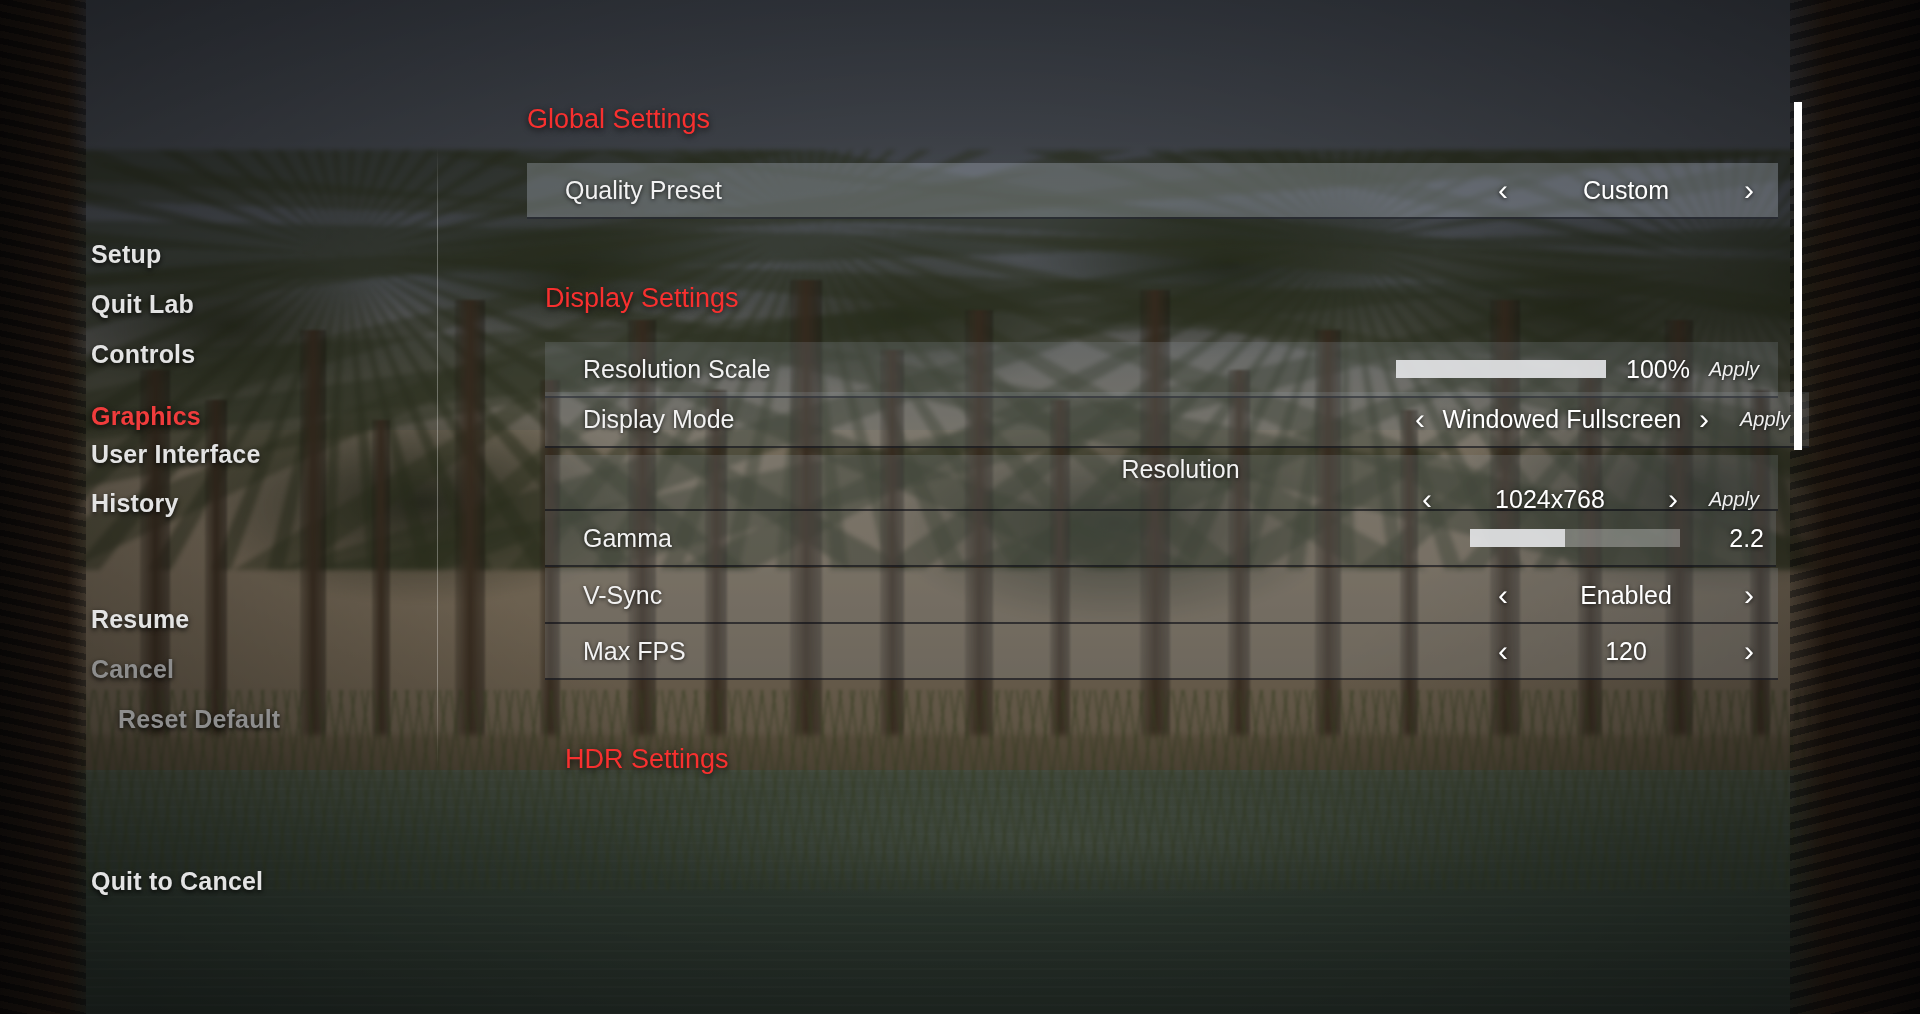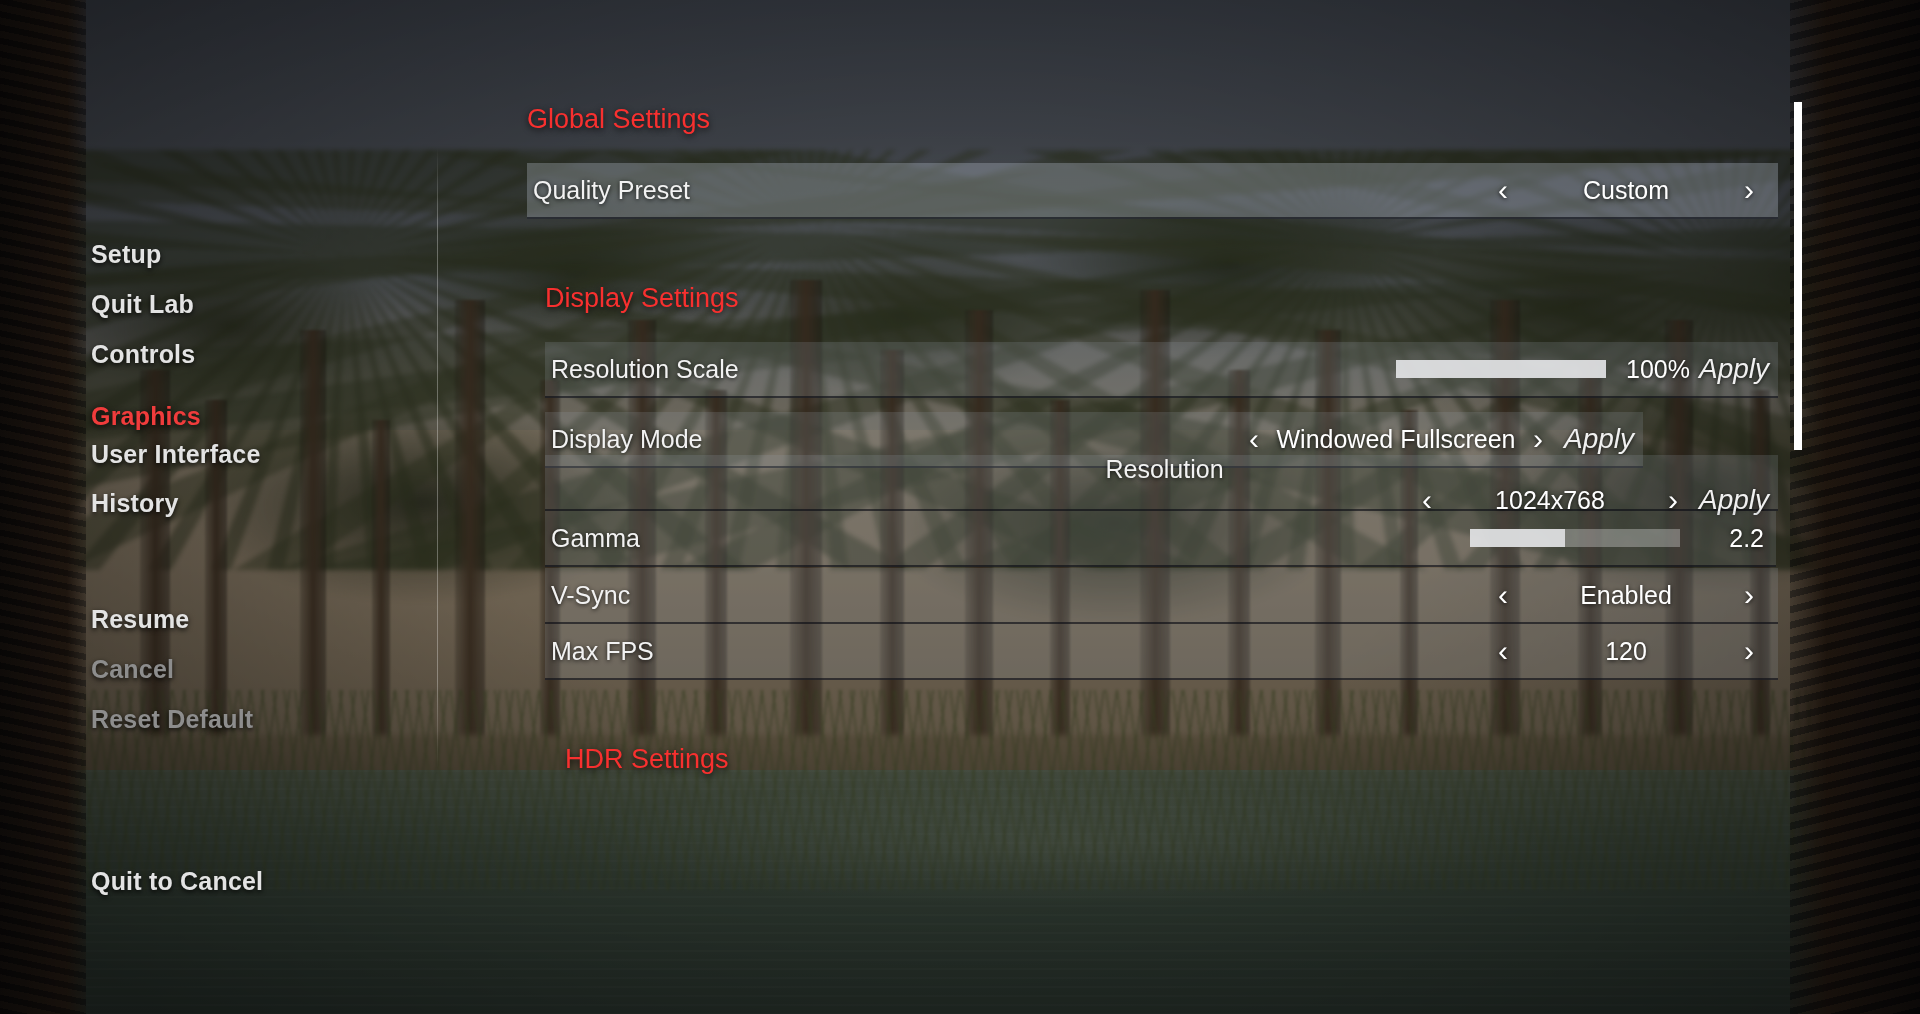--- a/index.html
+++ b/index.html
@@ -131,38 +131,38 @@
     position:absolute; height:56px;
     background:rgba(150,158,170,.20);
     border-bottom:2px solid rgba(10,12,20,.62);
     display:flex; align-items:center;
     cursor:pointer;
   }
   .row.selected { background:rgba(176,184,196,.34); }
   .row .label {
     font-size:25px; color:#f2f2f2; white-space:nowrap;
     text-shadow:0 1px 4px rgba(0,0,0,.8);
-    padding-left:6px;
+    padding-left:38px;
   }
   .row .right {
     margin-left:auto; display:flex; align-items:center; height:100%;
   }
 
   .chev {
     width:34px; text-align:center; font-size:30px; line-height:1;
     color:#ffffff; font-weight:300;
     text-shadow:0 1px 4px rgba(0,0,0,.85);
     cursor:pointer; user-select:none;
   }
   .value {
     font-size:25px; color:#ffffff; text-align:center; white-space:nowrap;
     text-shadow:0 1px 4px rgba(0,0,0,.8);
   }
   .apply {
-    font-size:28px; font-style:italic; color:#f0f0f0;
+    font-size:20px; font-style:italic; color:#f0f0f0;
     width:88px; text-align:center; white-space:nowrap;
     text-shadow:0 1px 4px rgba(0,0,0,.8);
     cursor:pointer;
   }
 
   .slider { position:relative; height:18px; background:rgba(232,232,232,.34); }
   .slider .fill { position:absolute; left:0; top:0; bottom:0; background:rgba(226,228,230,.88); }
 
   .numval {
     font-size:25px; color:#ffffff; white-space:nowrap;
@@ -220,21 +220,21 @@
 
   <nav class="sidebar" id="sidebar">
       <div class="nav-item" style="top: 240px;">Setup</div>
       <div class="nav-item" style="top: 290px;">Quit Lab</div>
       <div class="nav-item" style="top: 340px;">Controls</div>
       <div class="nav-item active" style="top: 402px;">Graphics</div>
       <div class="nav-item" style="top: 440px;">User Interface</div>
       <div class="nav-item" style="top: 489px;">History</div>
       <div class="nav-item" style="top: 605px;">Resume</div>
       <div class="nav-item disabled" style="top: 655px;">Cancel</div>
-      <div class="nav-item disabled" style="top: 705px;">Reset Default</div>
+      <div class="nav-item disabled" style="top: 705px; margin-left: 27px;">Reset Default</div>
       <div class="nav-item" style="top: 867px;">Quit to Cancel</div>
     </nav>
 
   <div class="content" id="content">
       <div class="section-title" style="top: 104px; left: 527px;">Global Settings</div>
       <div class="section-title" style="top: 283px; left: 545px;">Display Settings</div>
       <div class="section-title" style="top: 744px; left: 565px;">HDR Settings</div>
       <div class="row selected" style="top: 163px; left: 527px; width: 1251px;">
         <div class="label">Quality Preset</div>
         <div class="right">
@@ -247,21 +247,21 @@
       <div class="row" style="top: 342px; left: 545px; width: 1233px;">
         <div class="label">Resolution Scale</div>
         <div class="right">
           <div class="slider" style="width: 210px; margin-right: 12px;">
             <div class="fill" style="width: 100%;"></div>
           </div>
           <div class="numval" style="width: 72px;">100%</div>
           <div class="apply">Apply</div>
         </div>
       </div>
-      <div class="row" style="top: 412px; left: 545px; width: 1098px;">
+      <div class="row" style="top: 392px; left: 545px; width: 1264px;">
         <div class="label">Display Mode</div>
         <div class="right">
           <div class="chev">‹</div>
           <div class="value" style="width: 250px;">Windowed Fullscreen</div>
           <div class="chev">›</div>
           <div class="apply">Apply</div>
         </div>
       </div>
       <div class="row" style="top: 455px; left: 545px; width: 1233px; flex-direction: column;">
         <div class="label">Resolution</div>

